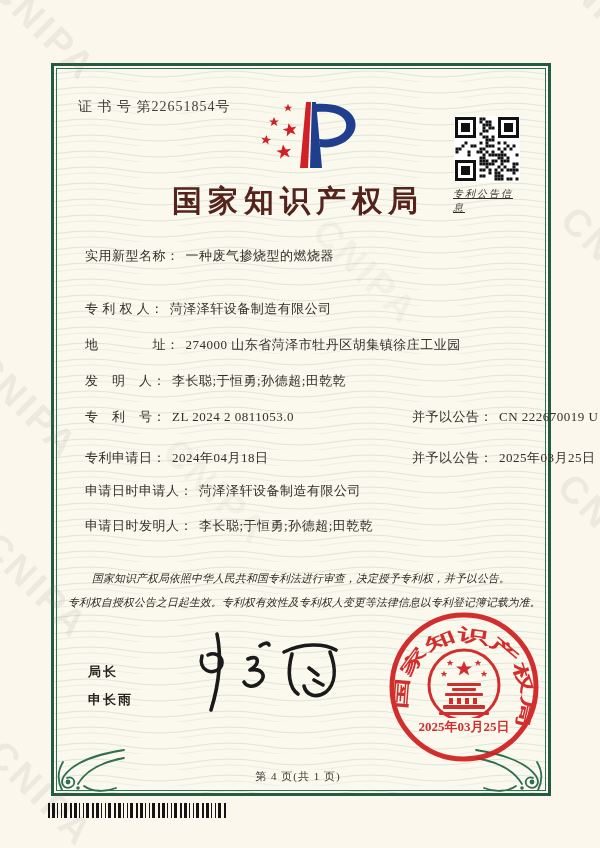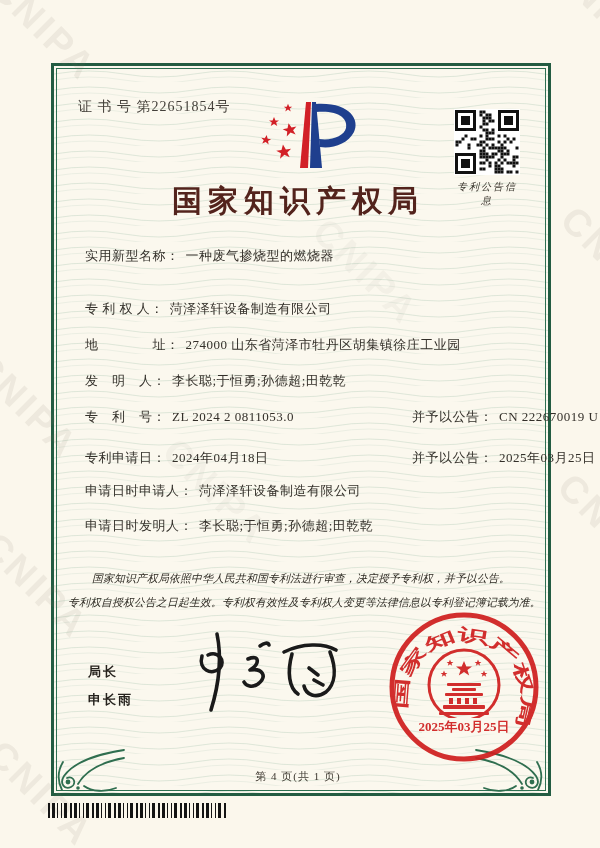--- a/index.html
+++ b/index.html
@@ -31,21 +31,21 @@
   .frame-inner{
     position:absolute;inset:2px;border:1px solid #2e7052;
   }
   .guilloche{position:absolute;inset:0;width:100%;height:100%;}
 
   .cert-no{
     position:absolute;left:78px;top:98px;z-index:10;
     font-size:14px;letter-spacing:1px;color:#44403a;
   }
   .logo{position:absolute;left:250px;top:94px;z-index:10;}
-  .qr-wrap{position:absolute;left:453px;top:109px;z-index:10;width:68px;text-align:center;}
+  .qr-wrap{position:absolute;left:453px;top:116px;z-index:10;width:68px;text-decoration:underline;}
   .qr-box{width:64px;height:64px;background:#fff;margin:0 auto;padding:1px;}
   .qr-caption{margin-top:5px;font-size:10px;letter-spacing:2px;color:#3b362e;font-style:italic;}
 
   .title{
     position:absolute;left:51px;top:181px;width:494px;z-index:10;
     text-align:center;font-size:30px;font-weight:700;letter-spacing:6px;
     color:#53231c;
   }
 
   .row{position:absolute;left:85px;z-index:10;font-size:13px;color:#332f29;white-space:nowrap;}

